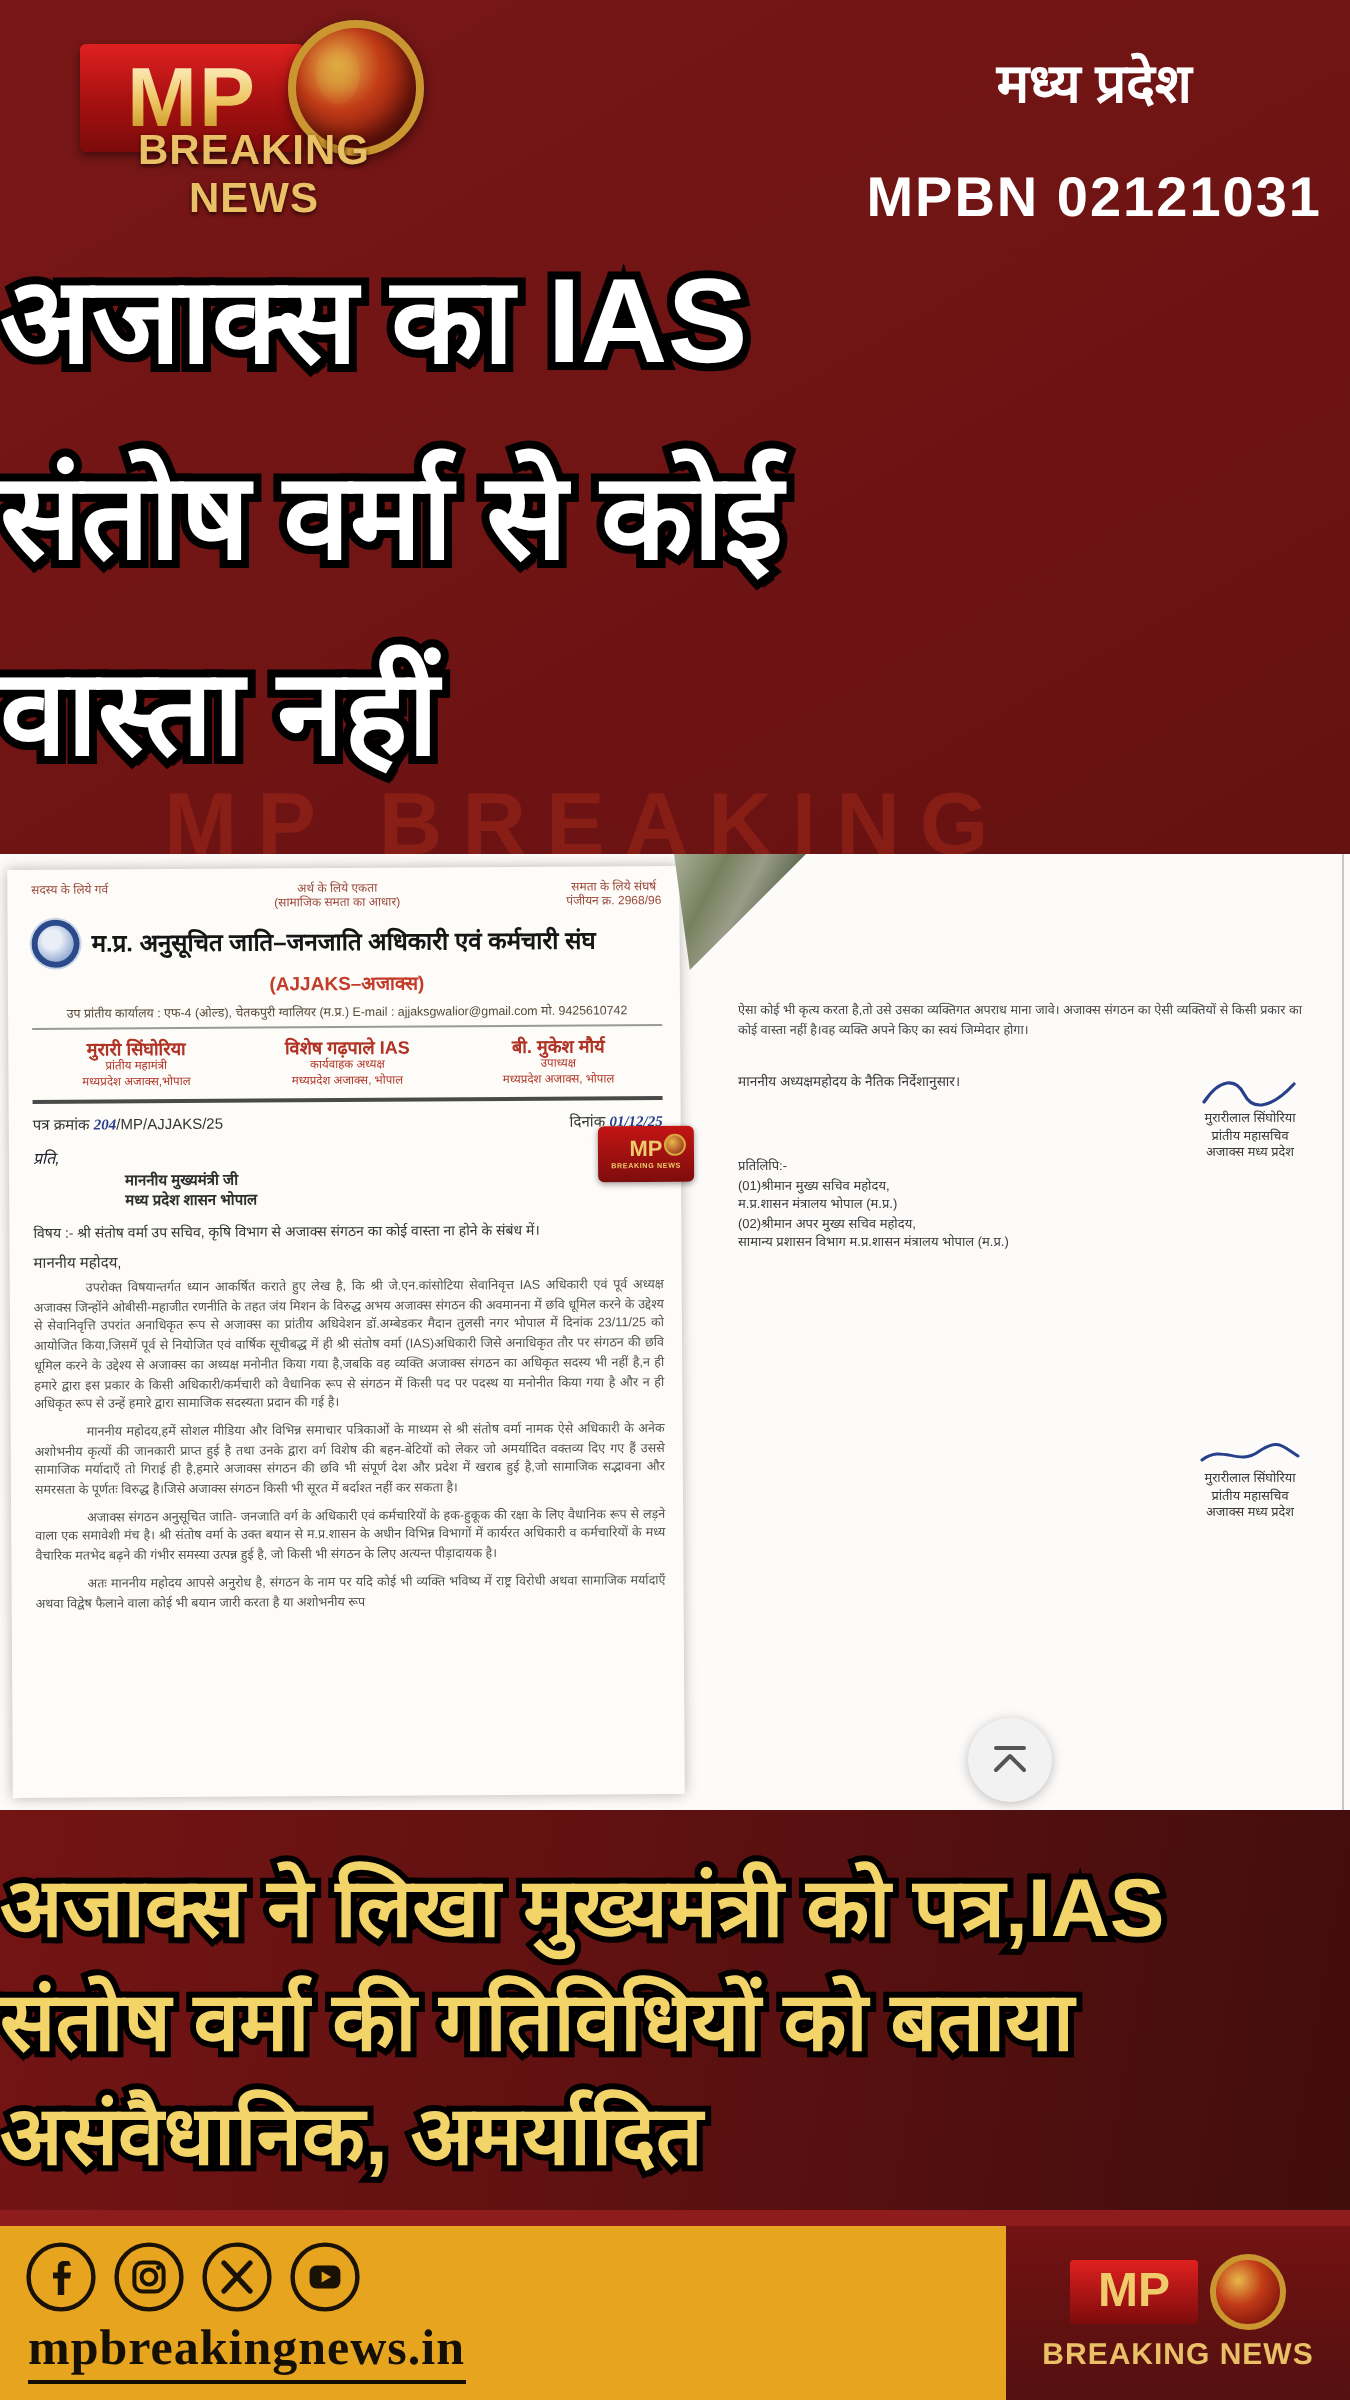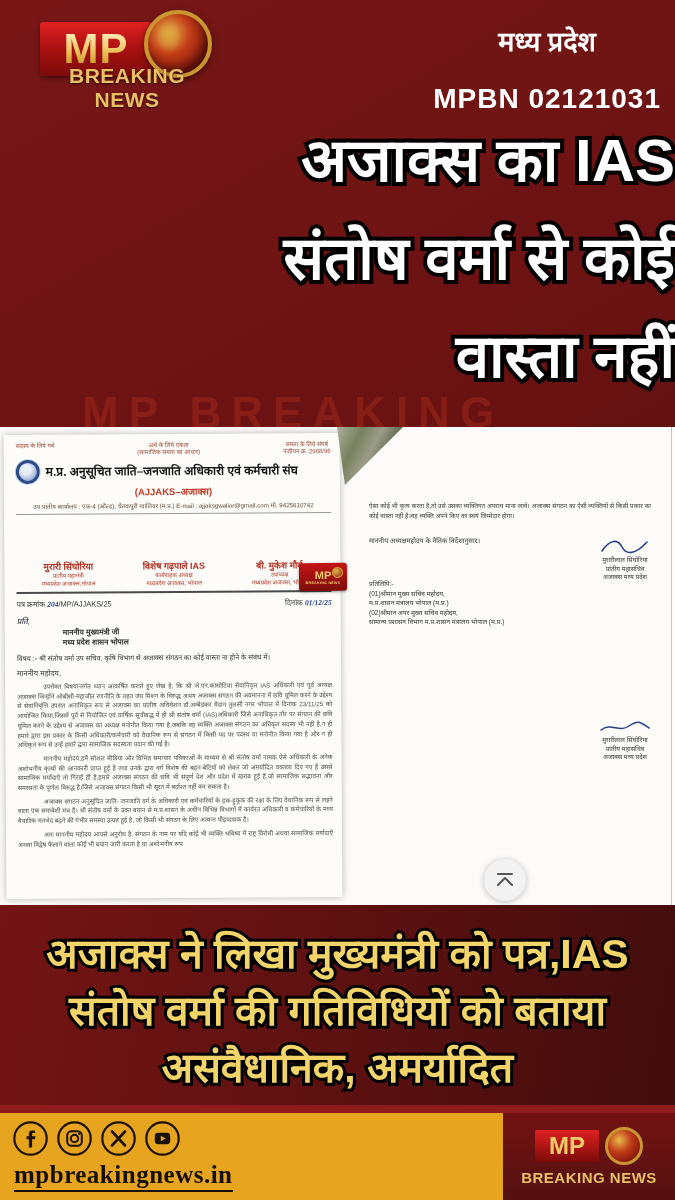--- a/index.html
+++ b/index.html
@@ -34,21 +34,21 @@
   }
   .breaking{
     position:absolute; left:0; bottom:0; width:178px; text-align:center;
     font-size:21px; font-weight:800; letter-spacing:.5px; color:#e9c066;
     text-shadow:0 1px 2px #2a0505;
   }
   .header-right{ position:absolute; right:14px; top:22px; text-align:center; color:#fff; }
   .header-right .region{ font-size:27px; font-weight:800; }
   .header-right .code{ font-size:28px; font-weight:800; letter-spacing:1px; margin-top:24px; }
   
-  .headline{ position:absolute; top:112px; left:0; width:675px; text-align:right; z-index:3; }
+  .headline{ position:absolute; top:112px; left:0; width:675px; text-align:left; z-index:3; }
   .headline .hl{
     font-size:60px; line-height:98px; font-weight:900; color:#fff;
     -webkit-text-stroke:8px #000; paint-order:stroke fill;
     text-shadow:3px 4px 0 rgba(0,0,0,.85);
   }
   .watermark{
     position:absolute; top:388px; left:82px; z-index:1;
     font-size:44px; font-weight:800; letter-spacing:10px;
     color:rgba(158,40,25,.55); white-space:nowrap;text-decoration:underline;
   }
@@ -74,21 +74,21 @@
   }
   .org-title{ font-size:12px; font-weight:700; color:#161616; line-height:14px; }
   .org-short{ text-align:center; font-size:9.5px; font-weight:700; color:#c43b2a; margin-top:2px; }
   .addr{
     text-align:center; font-size:6.2px; color:#5a4a3a; margin-top:3px;
     border-bottom:1px solid #9a9a9a; padding-bottom:3px;
   }
   .officials{ display:flex; justify-content:space-between; margin-top:3px;
     border-bottom:2px solid #4a4a4a; padding-bottom:4px; }
   .off{ text-align:center; width:33%; }
-  .off .nm{ font-size:9px; font-weight:700; color:#b03325;margin-top:42px; }
+  .off .nm{ font-size:9px; font-weight:700; color:#b03325; }
   .off .rl,.off .og{ font-size:5.8px; color:#b03325; line-height:7.5px; }
   .refrow{ display:flex; justify-content:space-between; font-size:7.5px; color:#333; margin-top:5px; }
   .hand{ color:#27408b; font-style:italic; font-family:"Liberation Serif","DejaVu Serif",serif; font-weight:700; }
   .to-label{ font-size:8px; font-style:italic; color:#223; margin-top:6px; }
   .addressee{ margin:2px 0 0 46px; font-size:7.5px; font-weight:700; color:#2e2e2e; line-height:10px; }
   .subject{ font-size:7px; margin-top:6px; text-align:justify; color:#333; }
   .salutation{ font-size:7.5px; margin-top:5px; color:#333; }
   .para{
     font-size:6.3px; line-height:9.7px; text-align:justify; text-indent:26px;
     color:#424242; margin-top:4px; opacity:.92;
@@ -123,21 +123,21 @@
   
   .scrolltop{
     position:absolute; left:484px; top:432px; width:42px; height:42px; border-radius:50%;
     background:#f3f2f2; box-shadow:0 1px 6px rgba(0,0,0,.25);
     display:flex; align-items:center; justify-content:center; z-index:6; cursor:pointer;
   }
   
   .caption{
     position:absolute; top:905px; left:0; width:675px; height:207px; z-index:2;
     background:linear-gradient(100deg,#741414 0%,#601111 45%,#420d0d 100%);
-    text-align:center; padding-top:21px;
+    text-align:left; padding-top:21px;
   }
   .caption .cl{
     font-size:41px; line-height:57px; font-weight:900; color:#f3d469;
     -webkit-text-stroke:6px #000; paint-order:stroke fill;
     text-shadow:2px 3px 0 rgba(0,0,0,.85);
   }
   .strip{ position:absolute; top:1105px; left:0; width:675px; height:8px; background:#8e1c1c; z-index:2; }
   
   .footer{ position:absolute; top:1113px; left:0; width:675px; height:87px; background:#e7a41f; z-index:3; }
   .socials{ position:absolute; left:12px; top:7px; display:flex; gap:7px; }

